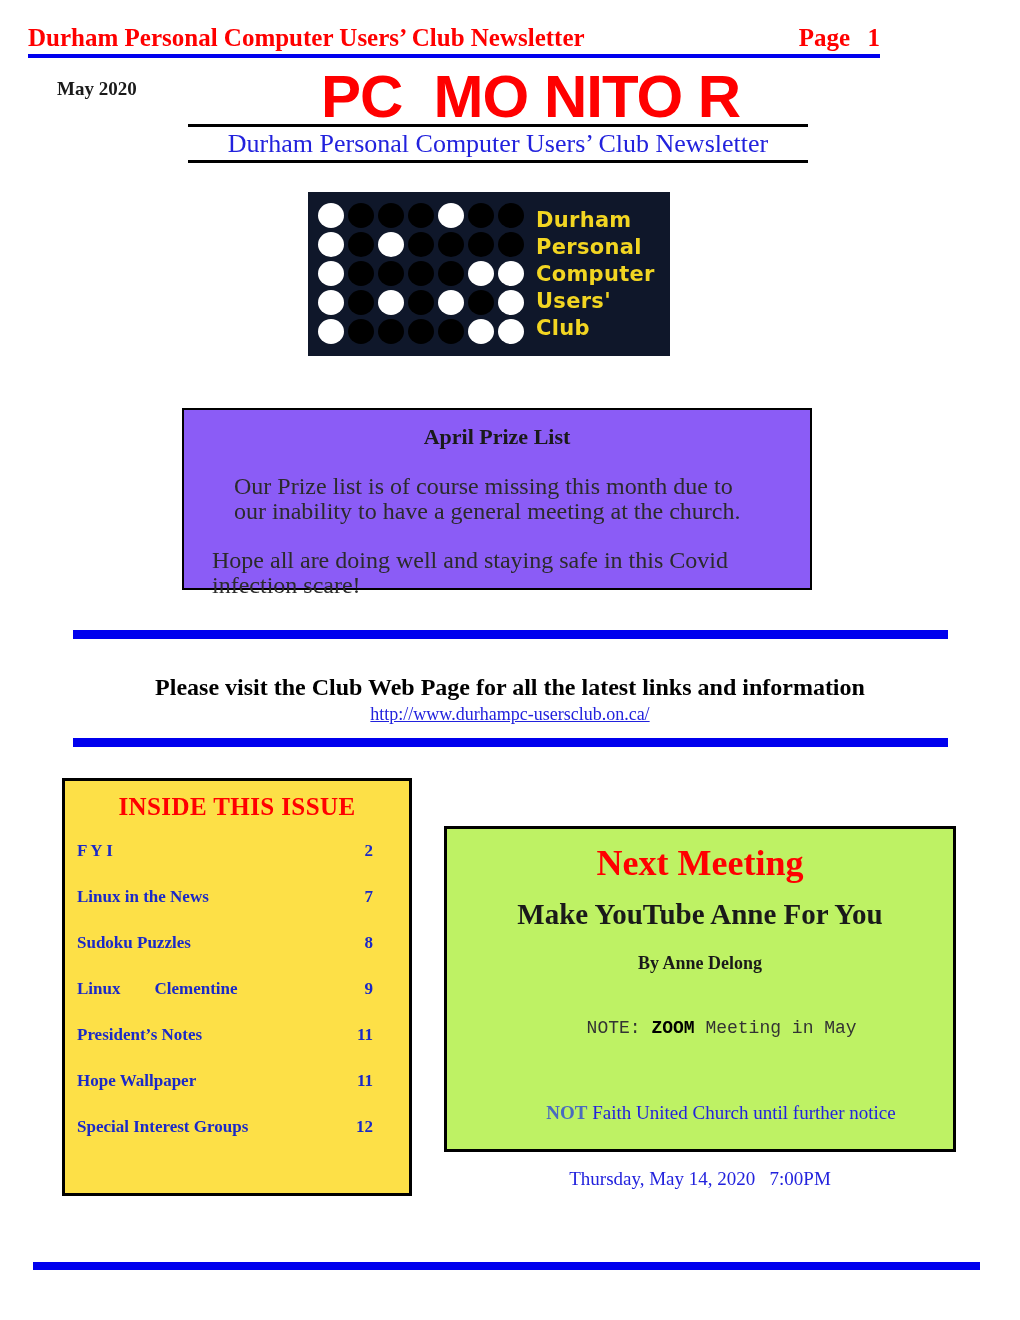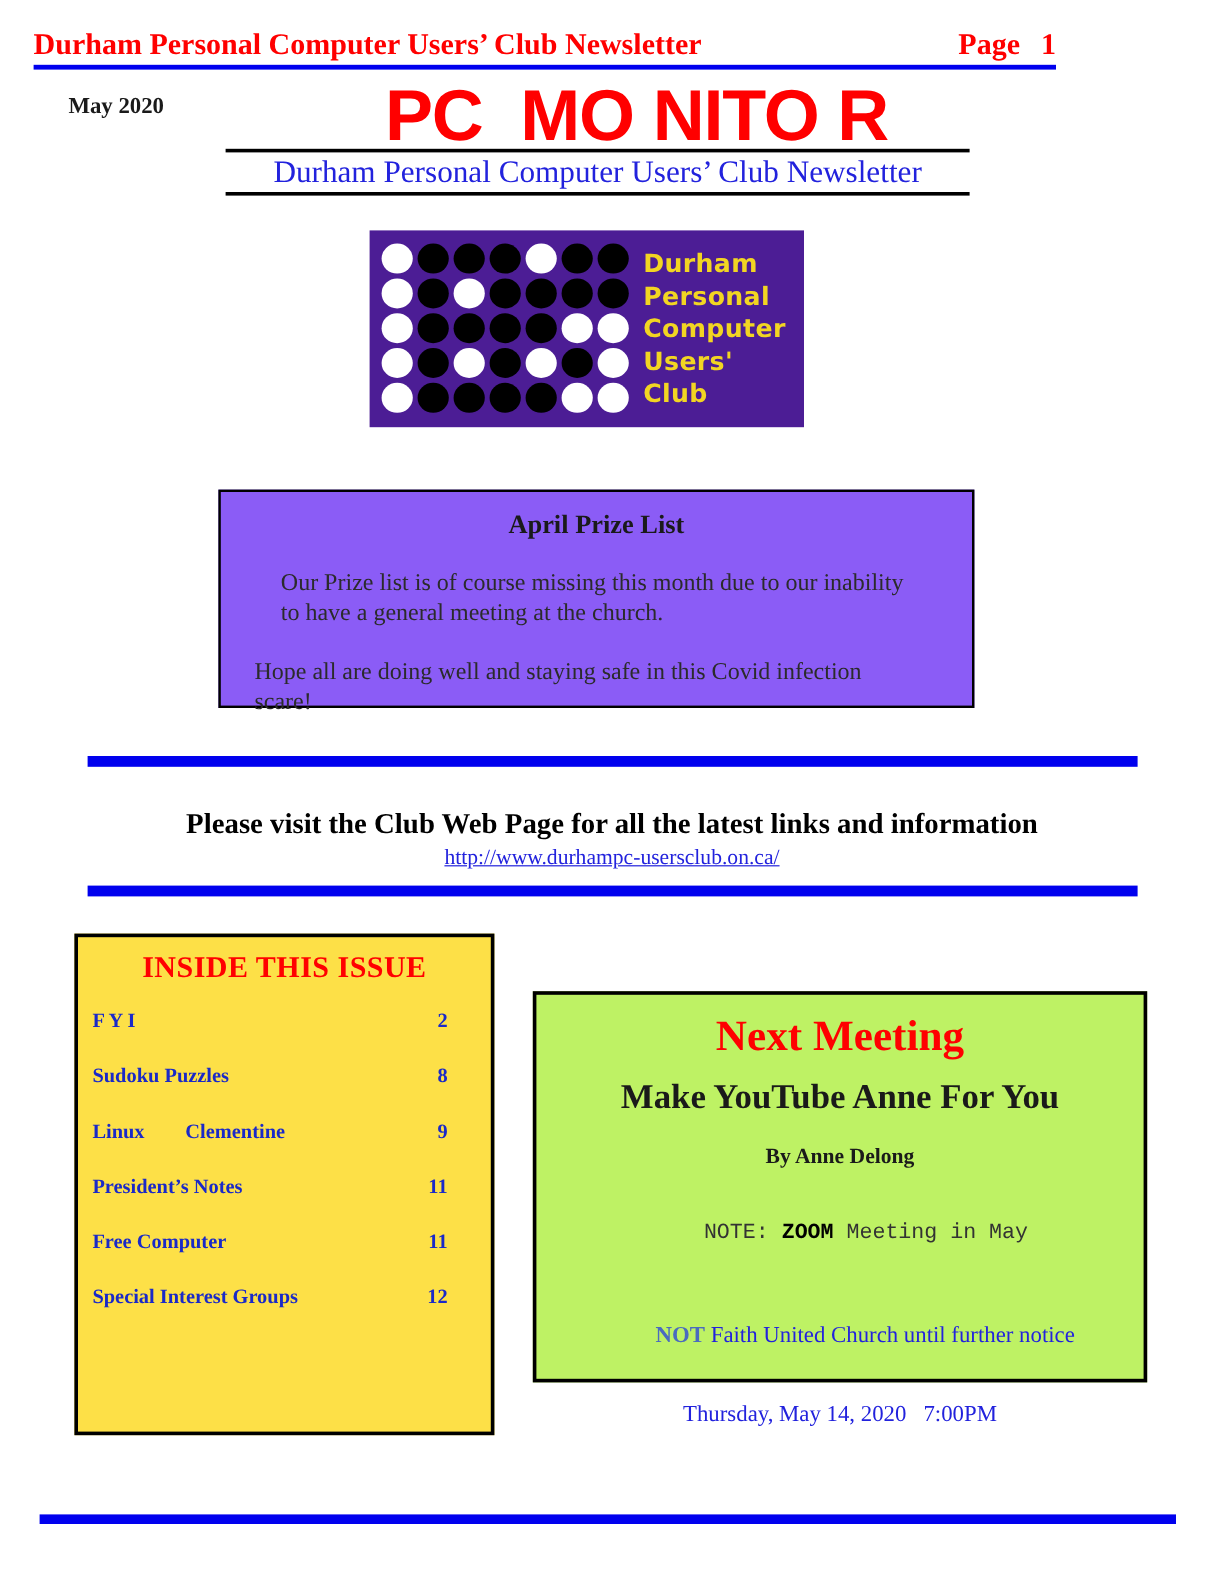--- a/index.html
+++ b/index.html
@@ -94,21 +94,21 @@
     white-space: nowrap;
   }
 
   
   #club-logo {
     position: absolute;
     left: 308px;
     top: 192px;
     width: 362px;
     height: 164px;
-    background: #4c1d95;
+    background: #0f172a;
     display: flex;
     align-items: center;
   }
   #logo-dot-grid {
     display: grid;
     grid-template-columns: repeat(7, 28px);
     grid-template-rows: repeat(5, 27px);
     gap: 2px;
     margin-left: 10px;
   }
@@ -144,21 +144,21 @@
     text-align: center;
     font-family: "Liberation Serif", serif;
     font-weight: bold;
     font-size: 22px;
     color: #1a1a1a;
     margin-top: 14px;
   }
   #prize-body {
     padding: 0 48px 0 50px;
     font-family: "Liberation Serif", serif;
-    font-size: 20px;
+    font-size: 24px;
     color: #2b2b2b;
     line-height: 25px;
   }
   #prize-para-1 { margin-top: 24px; }
   #prize-para-2 { margin-top: 24px; margin-left: -22px; }
 
   
   .promo-bar {
     position: absolute;
     left: 73px;
@@ -385,33 +385,37 @@
 <div class="promo-bar" id="promo-bar-bottom"></div>
 
 <div id="toc-box">
   <div id="toc-heading">INSIDE THIS ISSUE</div>
   <div id="toc-list">
       <div class="toc-row">
         <span class="toc-entry-title">F Y I</span>
         <span class="toc-entry-page">2</span>
       </div>
       <div class="toc-row">
+        <span class="toc-entry-title">Linux in the News</span>
+        <span class="toc-entry-page">7</span>
+      </div>
+      <div class="toc-row">
         <span class="toc-entry-title">Sudoku Puzzles</span>
         <span class="toc-entry-page">8</span>
       </div>
       <div class="toc-row">
         <span class="toc-entry-title">Linux        Clementine</span>
         <span class="toc-entry-page">9</span>
       </div>
       <div class="toc-row">
         <span class="toc-entry-title">President’s Notes</span>
         <span class="toc-entry-page">11</span>
       </div>
       <div class="toc-row">
-        <span class="toc-entry-title">Free Computer</span>
+        <span class="toc-entry-title">Hope Wallpaper</span>
         <span class="toc-entry-page">11</span>
       </div>
       <div class="toc-row">
         <span class="toc-entry-title">Special Interest Groups</span>
         <span class="toc-entry-page">12</span>
       </div>
     </div>
 </div>
 
 <div id="meeting-box">

